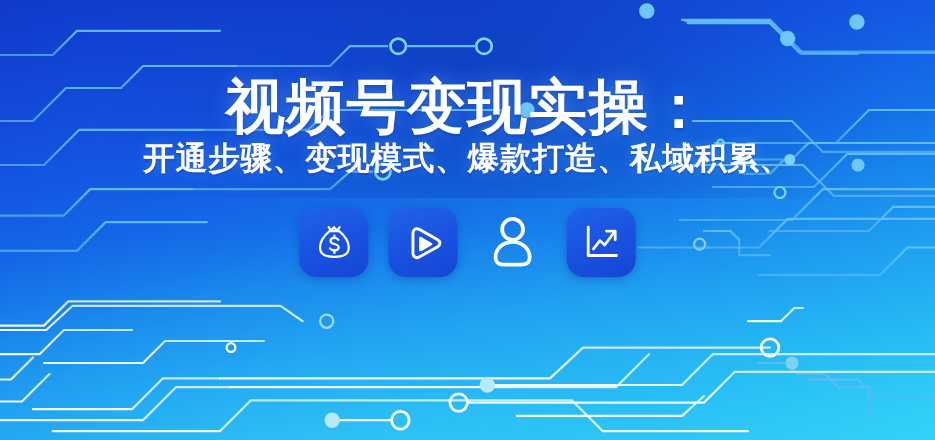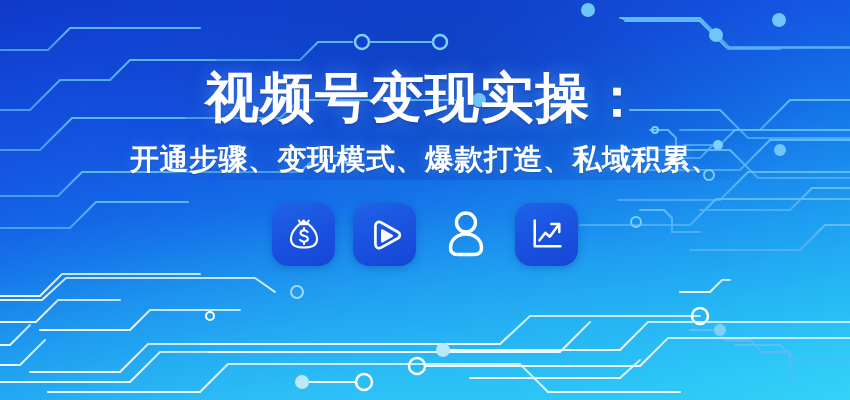--- a/index.html
+++ b/index.html
@@ -77,21 +77,20 @@
     font-weight: bold;
     color: #ffffff;
     letter-spacing: 1px;
     line-height: 1.08;
     text-shadow: 0 0 18px rgba(120, 200, 255, 0.40),
                  0 2px 3px rgba(5, 30, 110, 0.35);
     white-space: nowrap;
   }
 
   .subtitle {
-    margin-top: 14px;
     font-size: 29px;
     font-weight: bold;
     color: #ffffff;
     line-height: 1.32;
     text-align: left;
     letter-spacing: 0.5px;
     text-shadow: 0 0 12px rgba(120, 200, 255, 0.35),
                  0 1px 2px rgba(5, 30, 110, 0.30);
     white-space: nowrap;
   }

